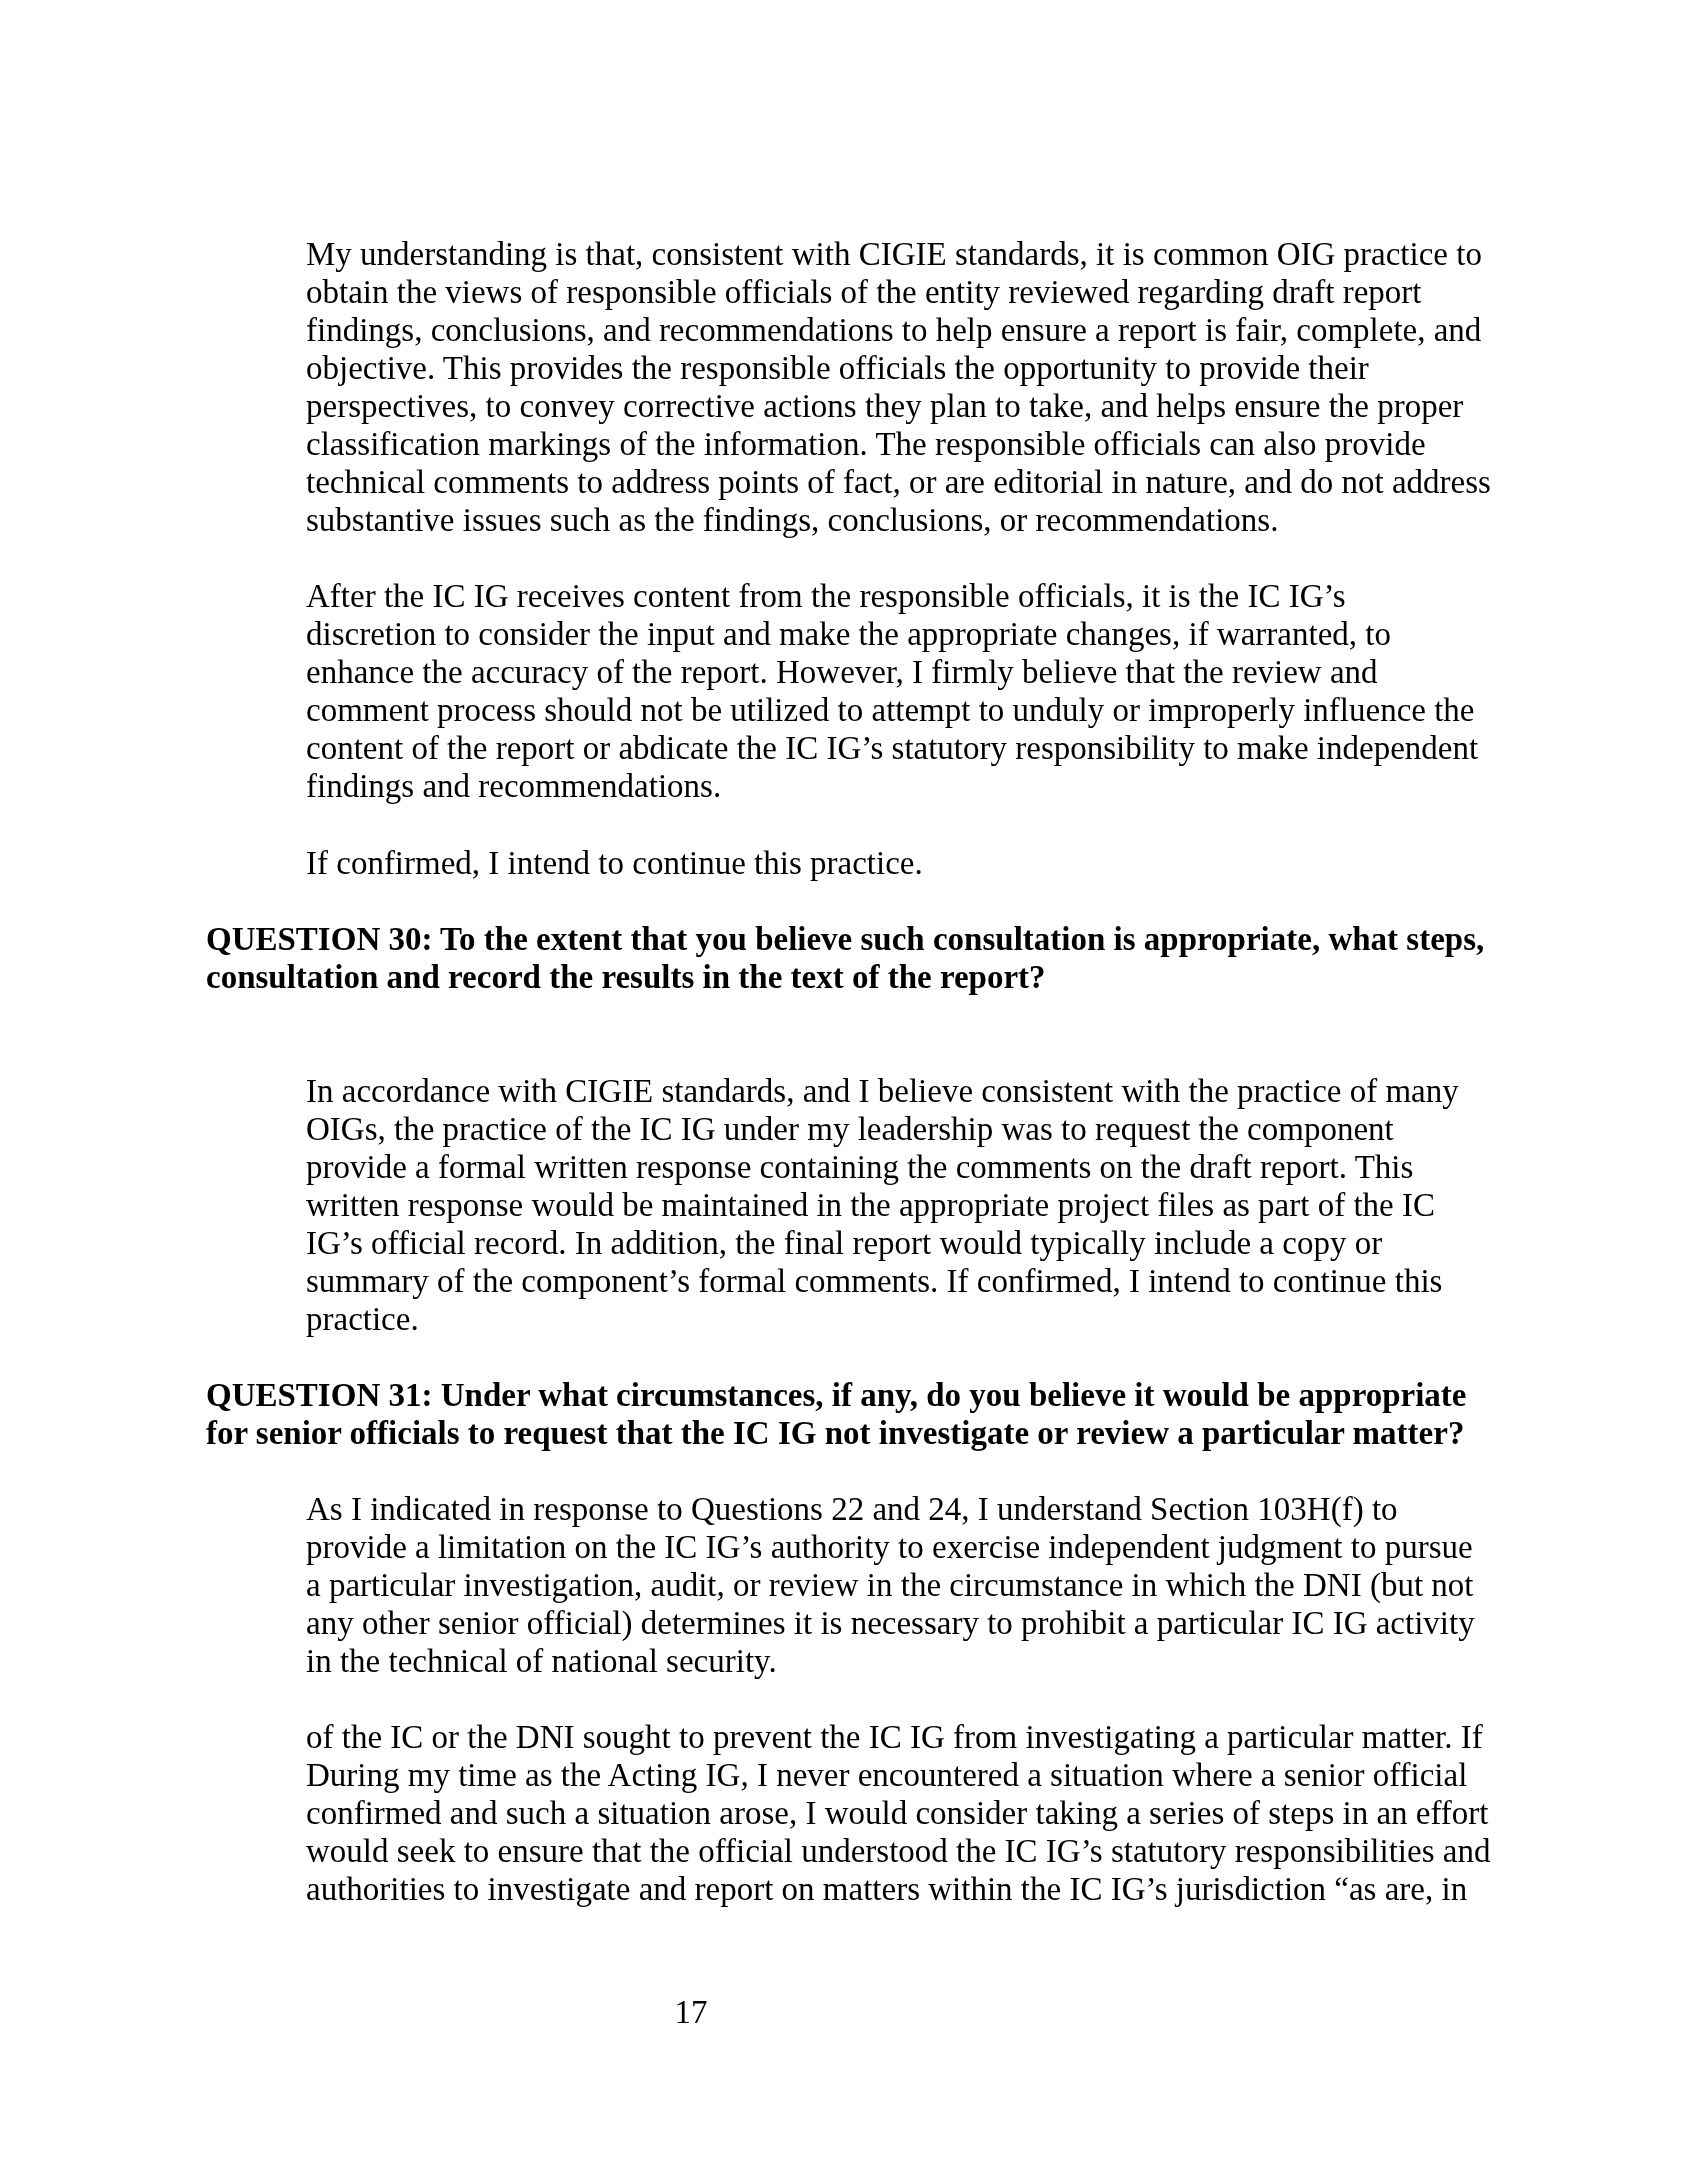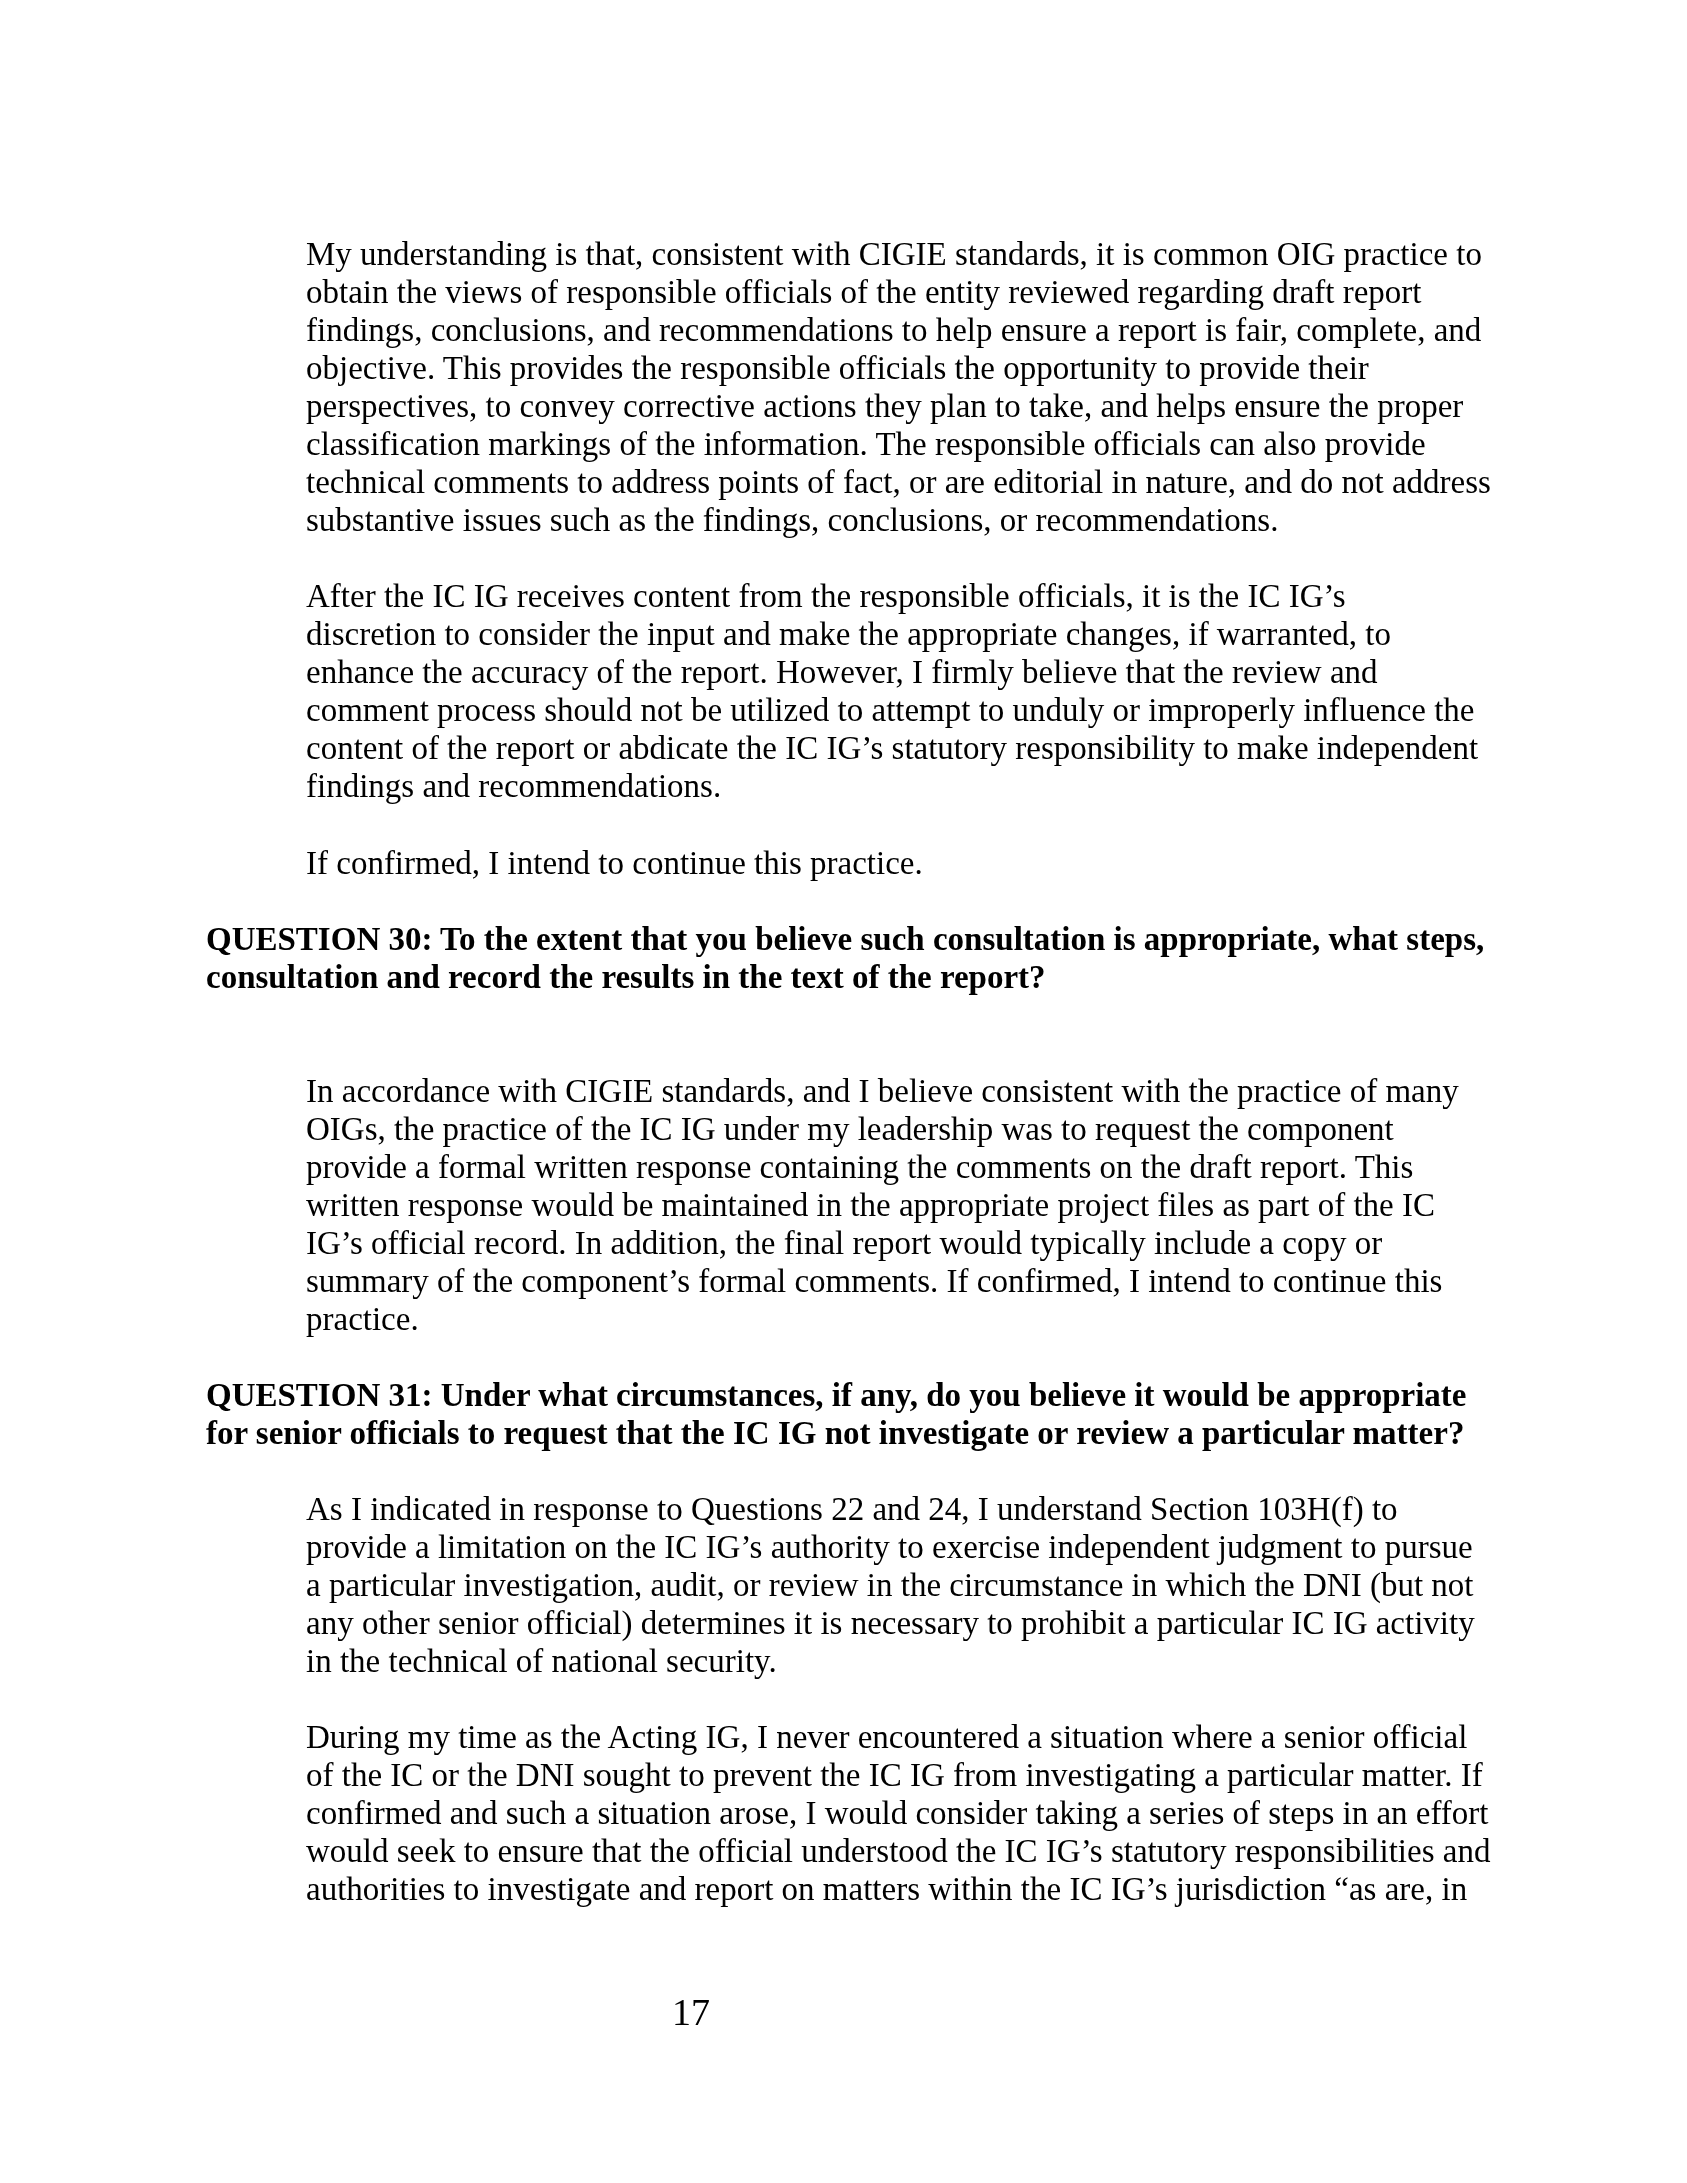--- a/index.html
+++ b/index.html
@@ -35,21 +35,21 @@
     font-size: 33px;
     line-height: 38px;
     height: 38px;
   }
   .page-number {
     position: absolute;
     left: 0;
     width: 1366px;
     top: 1993px;
     text-align: center;
-    font-size: 38px;
+    font-size: 33px;
     line-height: 38px;
   }
 </style>
 </head>
 <body>
 
 <div class="page">
 
   <div class="block answer" style="top:235px;">
     <span class="line">My understanding is that, consistent with CIGIE standards, it is common OIG practice to</span>
@@ -97,22 +97,22 @@
 
   <div class="block answer" style="top:1490px;">
     <span class="line">As I indicated in response to Questions 22 and 24, I understand Section 103H(f) to</span>
     <span class="line">provide a limitation on the IC IG’s authority to exercise independent judgment to pursue</span>
     <span class="line">a particular investigation, audit, or review in the circumstance in which the DNI (but not</span>
     <span class="line">any other senior official) determines it is necessary to prohibit a particular IC IG activity</span>
     <span class="line">in the technical of national security.</span>
   </div>
 
   <div class="block answer" style="top:1718px;">
+    <span class="line">of the IC or the DNI sought to prevent the IC IG from investigating a particular matter.  If</span>
     <span class="line">During my time as the Acting IG, I never encountered a situation where a senior official</span>
-    <span class="line">of the IC or the DNI sought to prevent the IC IG from investigating a particular matter.  If</span>
     <span class="line">confirmed and such a situation arose, I would consider taking a series of steps in an effort</span>
     <span class="line">would seek to ensure that the official understood the IC IG’s statutory responsibilities and</span>
     <span class="line">authorities to investigate and report on matters within the IC IG’s jurisdiction “as are, in</span>
   </div>
 
   <div class="page-number">17</div>
 
 </div>
 
 

